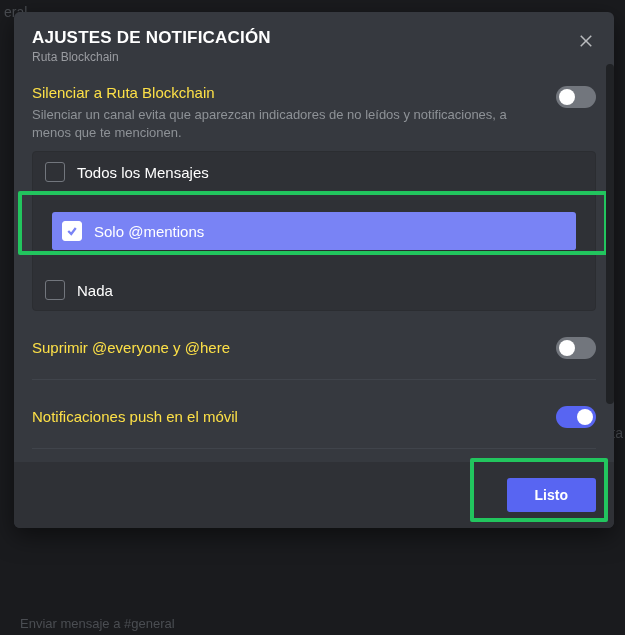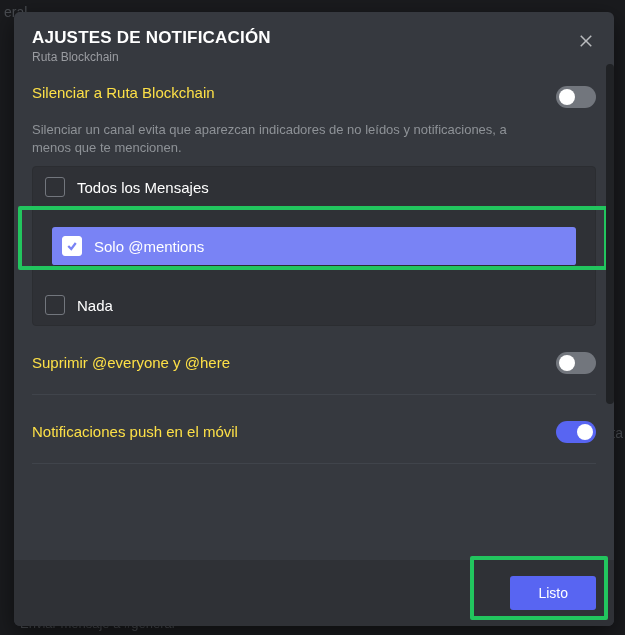--- a/index.html
+++ b/index.html
@@ -14,21 +14,21 @@
   .backdrop {
     position: absolute;
     inset: 0;
     background: #1a1b1e;
   }
   .modal {
     position: absolute;
     left: 14px;
     top: 12px;
     width: 600px;
-    height: 614px;
+    height: 516px;
     background: #36393f;
     border-radius: 6px;
     box-shadow: 0 8px 24px rgba(0,0,0,0.5);
     display: flex;
     flex-direction: column;
   }
   .modal-header {
     padding: 16px 18px 0 18px;
     position: relative;
   }
@@ -87,21 +87,21 @@
     padding: 4px 0 10px 0;
   }
   .row-title {
     font-size: 15px;
     font-weight: 500;
     color: #fde047;
   }
   .row-desc {
     font-size: 13px;
     color: #8e9297;
-    margin-top: 20px;
+    margin-top: 5px;
     line-height: 1.35;
     max-width: 540px;
   }
   .toggle {
     width: 40px;
     height: 22px;
     background: #72767d;
     border-radius: 12px;
     position: relative;
     flex-shrink: 0;
@@ -209,21 +209,21 @@
     border-radius: 0 0 6px 6px;
     position: relative;
   }
   .done-btn {
     background: #5865f2;
     color: #fff;
     border: none;
     padding: 9px 28px;
     border-radius: 3px;
     font-size: 14px;
-    font-weight: 400;
+    font-weight: 700;
     cursor: pointer;
     margin-left: 16px;
   }
   .bg-text {
     position: absolute;
     color: #4a4d52;
     font-size: 14px;
   }
 </style>
 </head>

